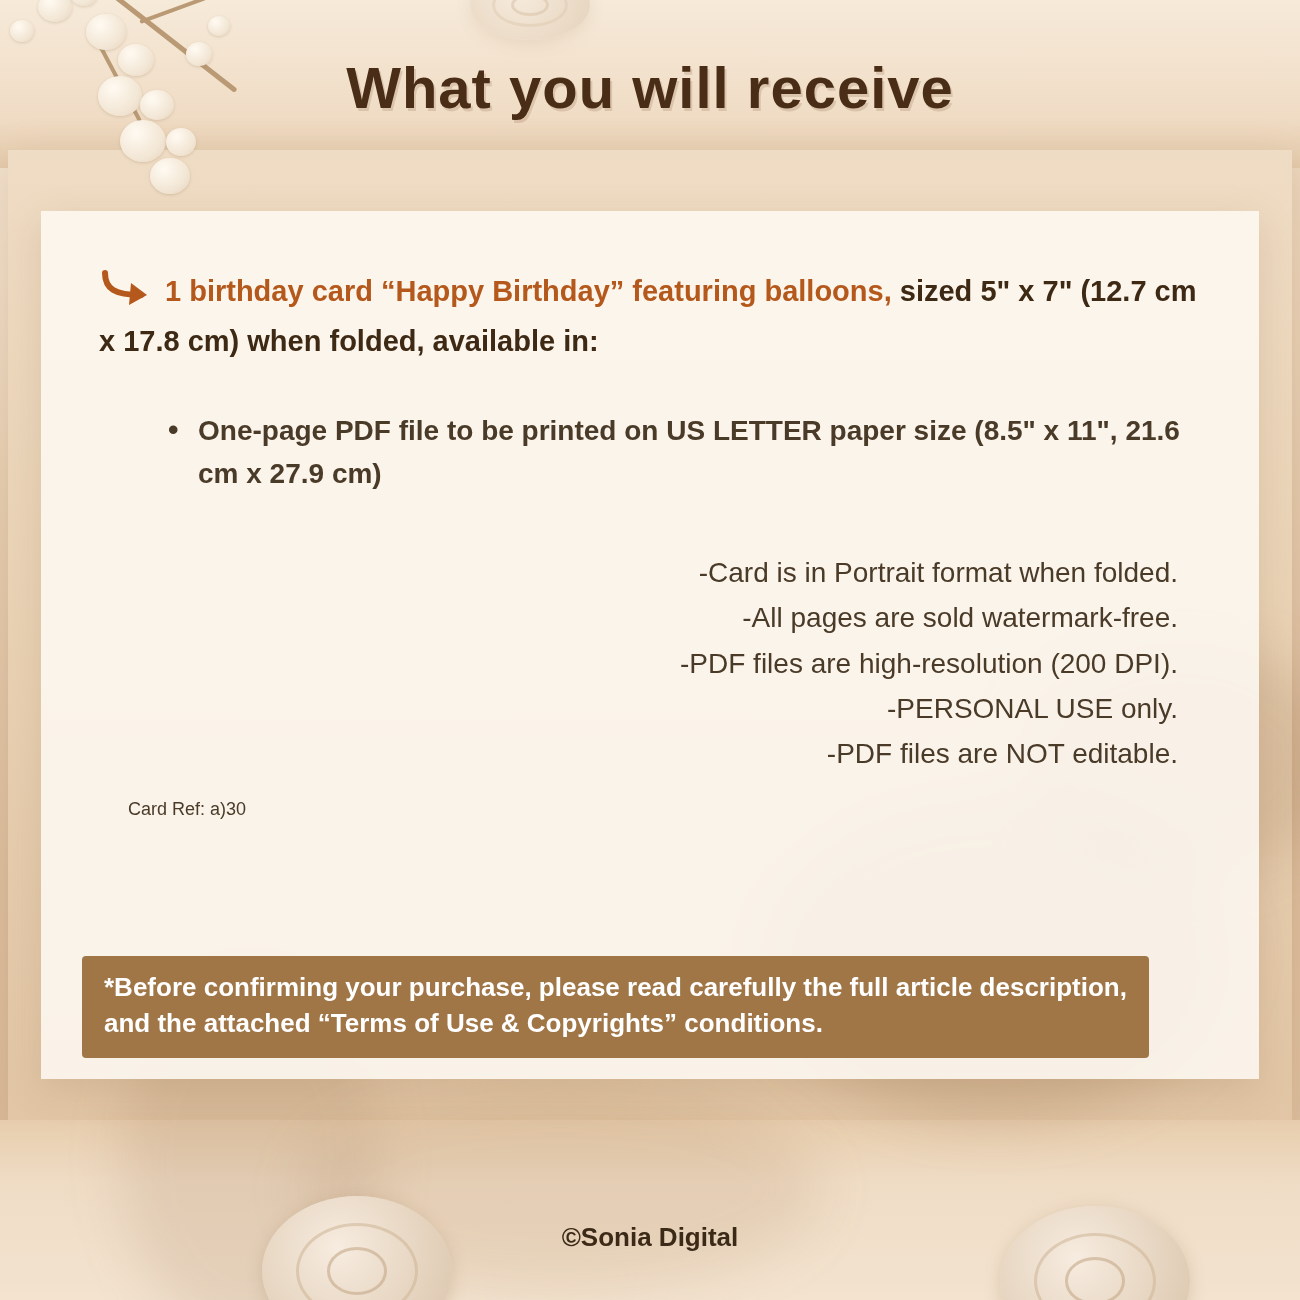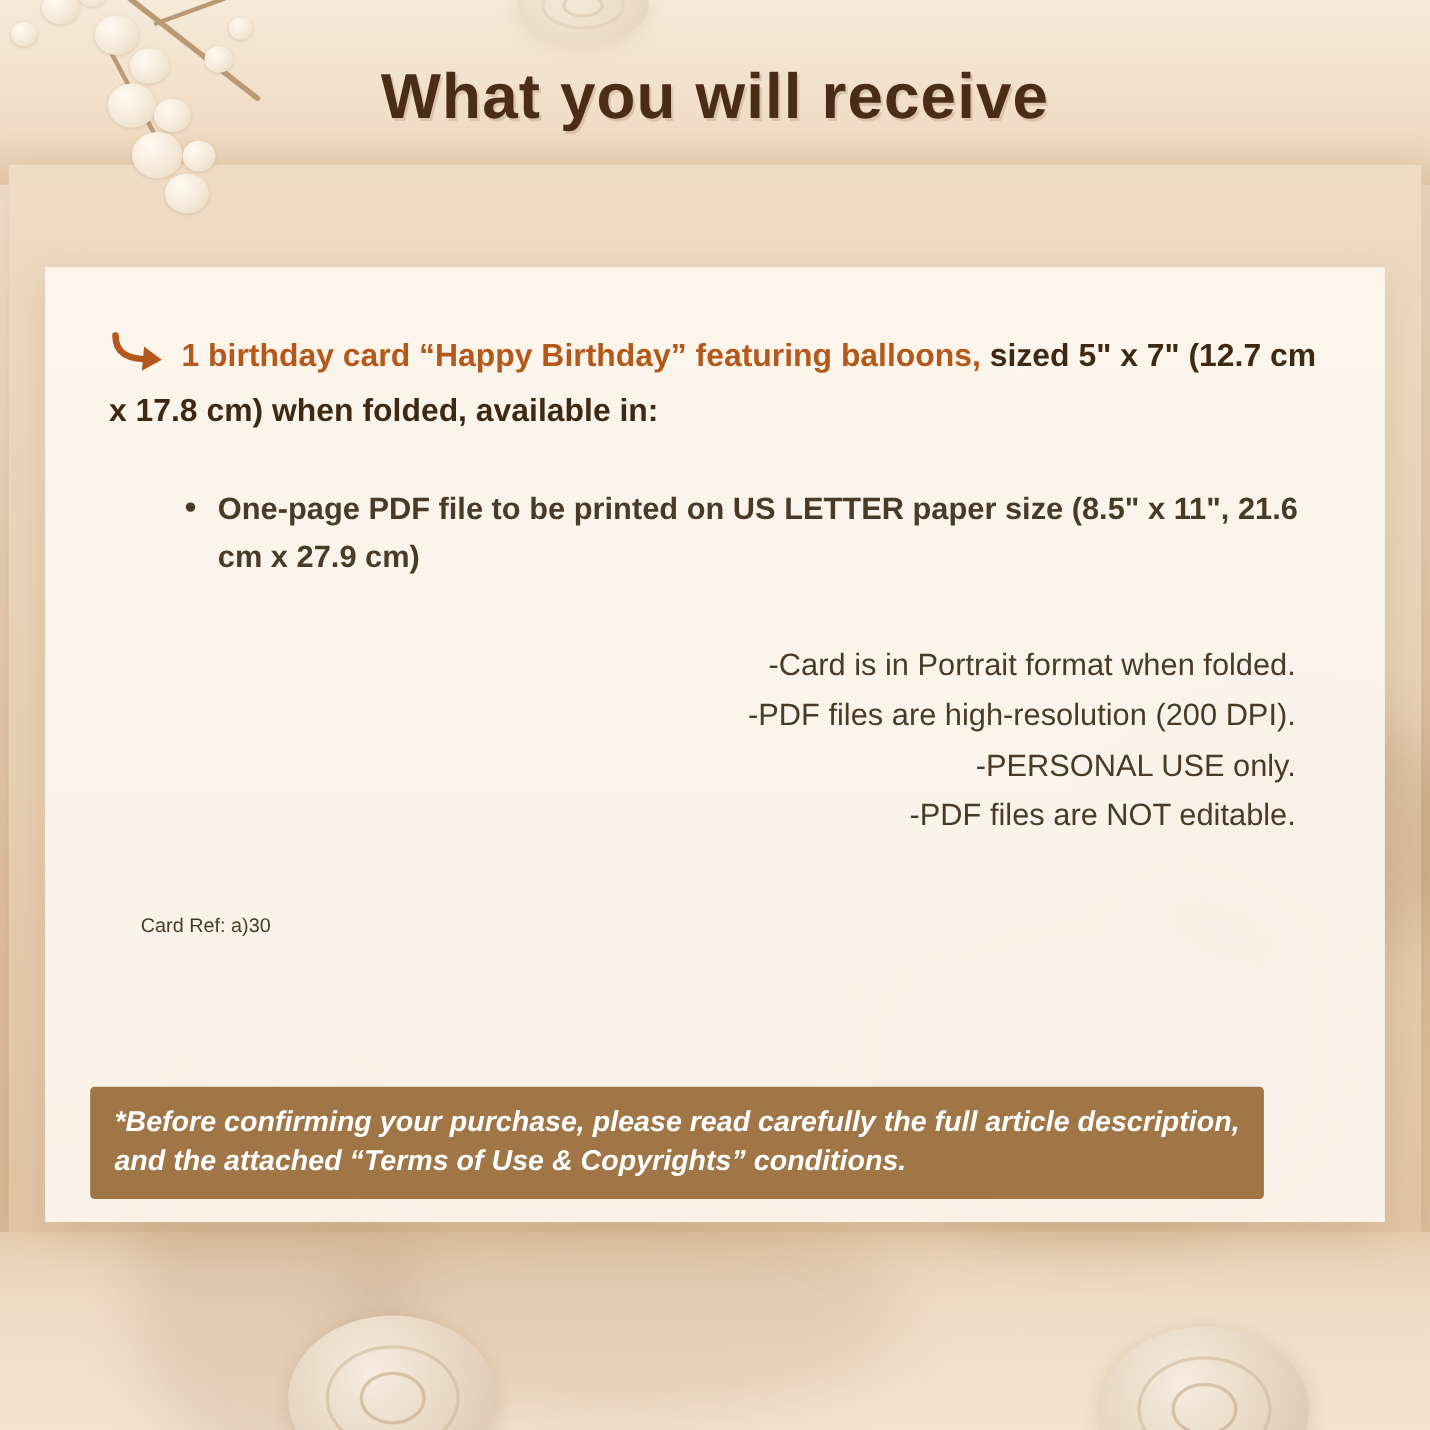--- a/index.html
+++ b/index.html
@@ -124,21 +124,20 @@
 
   
   .panel {
     position: absolute;
     left: 41px;
     top: 211px;
     width: 1218px;
     height: 868px;
     background: rgba(253,248,241,0.88);
     box-shadow: 0 10px 34px rgba(140,104,68,0.18);
-    margin-top: 32px;
   }
 
   .lead {
     position: absolute;
     left: 58px;
     top: 58px;
     width: 1110px;
     font-size: 29px;
     font-weight: bold;
     line-height: 1.58;
@@ -199,21 +198,20 @@
     top: 745px;
     width: 1067px;
     padding: 14px 22px 16px 22px;
     box-sizing: border-box;
     background: #a07647;
     color: #ffffff;
     font-size: 26px;
     font-weight: bold;
     line-height: 1.38;
     border-radius: 4px;
-    font-style: italic;
   }
 
   .footer {
     position: absolute;
     left: 0;
     right: 0;
     top: 1222px;
     text-align: center;
     font-size: 26px;
     font-weight: bold;
@@ -269,25 +267,27 @@
         </svg>
       </span><span class="accent">1 birthday card “Happy Birthday” featuring balloons,</span><span> sized 5" x 7" (12.7 cm x 17.8 cm) when folded, available in:</span>
     </div>
 
     <ul class="bullet-list">
       <li>One-page PDF file to be printed on US LETTER paper size (8.5" x 11", 21.6 cm x 27.9 cm)</li>
     </ul>
 
     <div class="notes">
       <div>-Card is in Portrait format when folded.</div>
+      <div>-All pages are sold watermark-free.</div>
       <div>-PDF files are high-resolution (200 DPI).</div>
       <div>-PERSONAL USE only.</div>
       <div>-PDF files are NOT editable.</div>
     </div>
 
     <div class="cardref">Card Ref: a)30</div>
 
     <div class="warning">*Before confirming your purchase, please read carefully the full article description, and the attached “Terms of Use &amp; Copyrights” conditions.</div>
 
   </div>
 
+  <div class="footer">©Sonia Digital</div>
 
 </div>
 
 </body></html>

